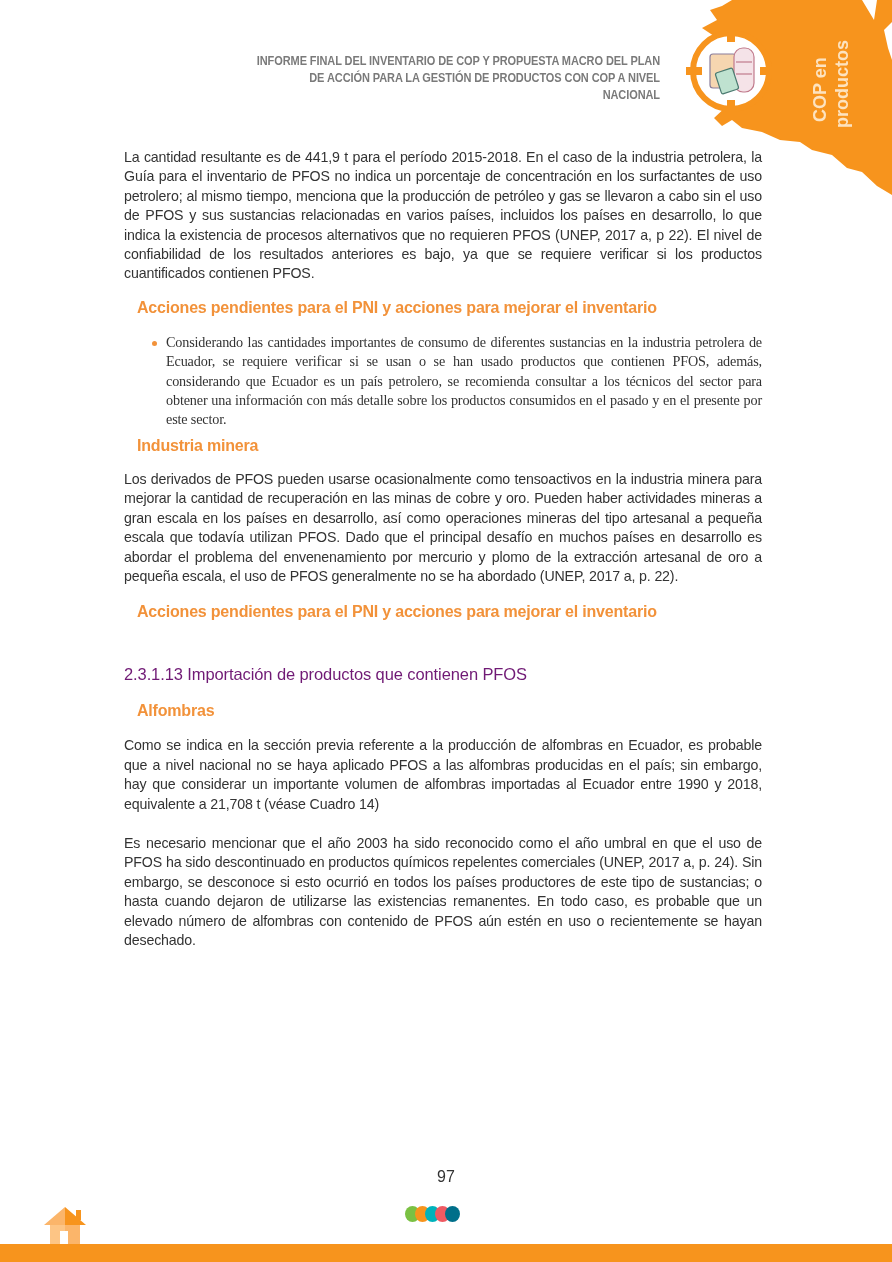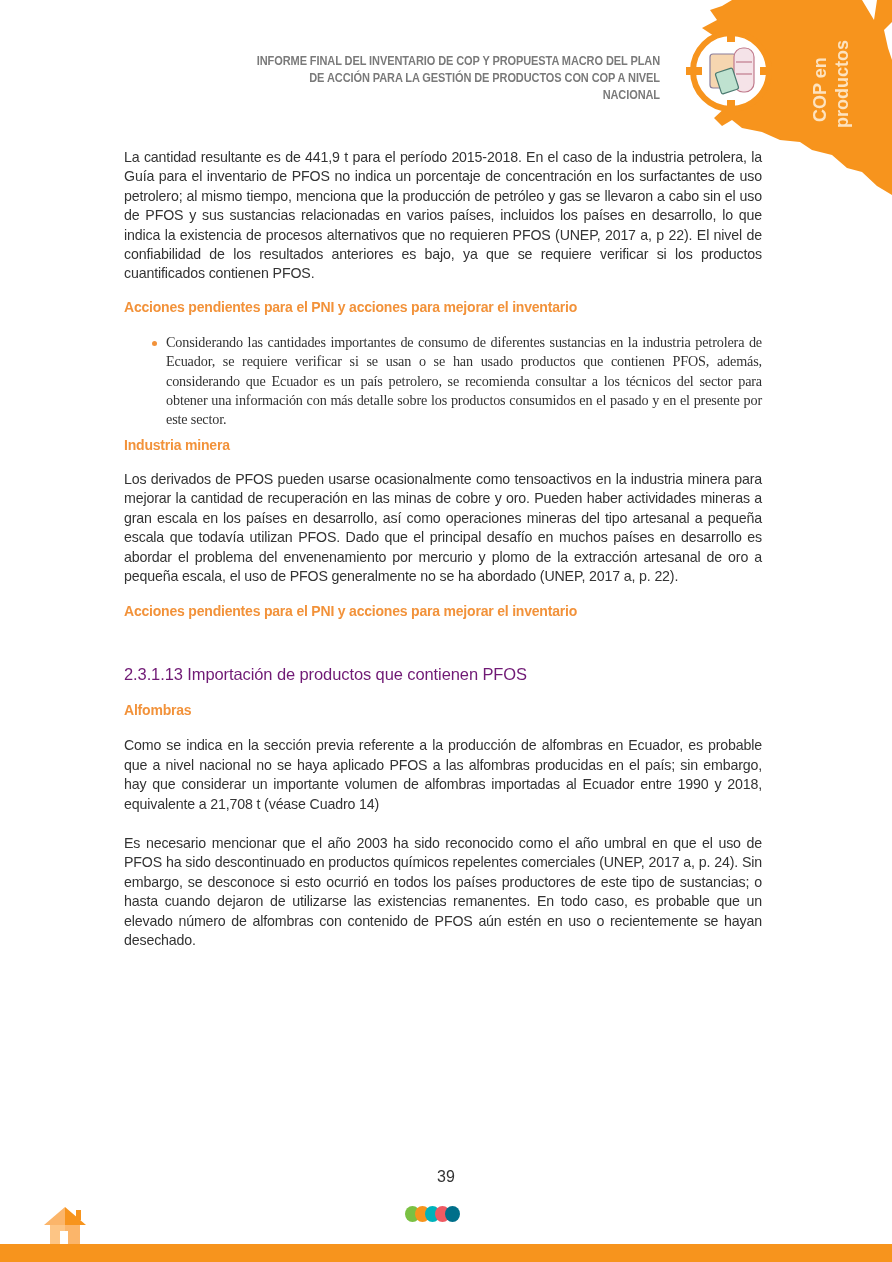--- a/index.html
+++ b/index.html
@@ -26,21 +26,21 @@
       transform: rotate(-90deg); transform-origin: left top;
     }
     .content {
       position: absolute; left: 124px; top: 148px; width: 638px;
     }
     p.body {
       margin: 0; font-size: 14.2px; line-height: 19.4px; text-align: justify;
       color: #333; letter-spacing: -0.15px;
     }
     .subhead {
-      color: #f2923a; font-weight: bold; font-size: 14px; line-height: 19px; margin: 0;
+      color: #f2923a; font-weight: bold; font-size: 16px; line-height: 19px; margin: 13px;
       letter-spacing: -0.2px;
     }
     ul.bullets { list-style: none; margin: 0; padding: 0 0 0 42px; font-family: Liberation Serif, serif; }
     ul.bullets li { position: relative; font-size: 14.2px; line-height: 19.4px; text-align: justify; color: #333; letter-spacing: -0.15px; }
     ul.bullets li .dot {
       position: absolute; left: -14px; top: 8px; width: 5px; height: 5px;
       border-radius: 50%; background: #f2923a;
     }
     .section-title {
       font-size: 16.5px; line-height: 22px; color: #701a75; margin: 0; letter-spacing: -0.1px;
@@ -98,21 +98,21 @@
 
   <p class="subhead" style="margin-top:16px;">Acciones pendientes para el PNI y acciones para mejorar el inventario</p>
 
   <p class="section-title" style="margin-top:42px;">2.3.1.13  Importación de productos que contienen PFOS</p>
 
   <p class="subhead" style="margin-top:16px;">Alfombras</p>
   <p class="body" style="margin-top:16px;">Como se indica en la sección previa referente a la producción de alfombras en Ecuador, es probable que a nivel nacional no se haya aplicado PFOS a las alfombras producidas en el país; sin embargo, hay que considerar un importante volumen de alfombras importadas al Ecuador entre 1990 y 2018, equivalente a 21,708 t (véase Cuadro 14)</p>
   <p class="body" style="margin-top:20px;">Es necesario mencionar que el año 2003 ha sido reconocido como el año umbral en que el uso de PFOS ha sido descontinuado en productos químicos repelentes comerciales (UNEP, 2017 a, p. 24). Sin embargo, se desconoce si esto ocurrió en todos los países productores de este tipo de sustancias; o hasta cuando dejaron de utilizarse las existencias remanentes. En todo caso, es probable que un elevado número de alfombras con contenido de PFOS aún estén en uso o recientemente se hayan desechado.</p>
 </div>
 
-<div class="page-number">39</div>
+<div class="page-number">97</div>
 
 <div class="dots">
   <span style="background:#7ac143;"></span><span style="background:#f7941d;"></span><span style="background:#00b2bb;"></span><span style="background:#ef5a62;"></span><span style="background:#006f8a;"></span>
 </div>
 
 <svg class="home-icon" viewBox="0 0 50 40">
   <polygon points="25,2 4,20 25,20" fill="#fbb56a"></polygon>
   <polygon points="25,2 46,20 25,20" fill="#f7941d"></polygon>
   <rect x="36" y="5" width="5" height="10" fill="#f7941d"></rect>
   <rect x="10" y="20" width="15" height="20" fill="#fdc585"></rect>

